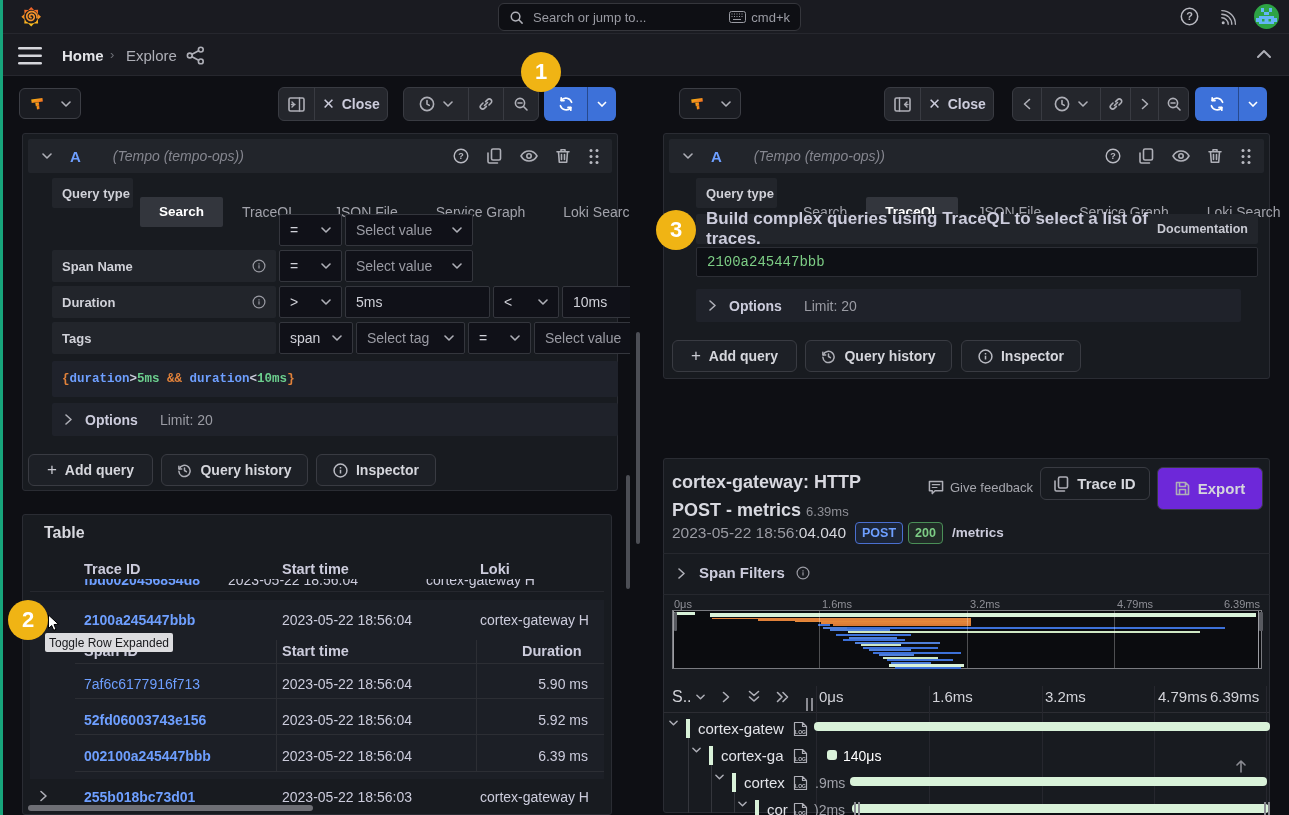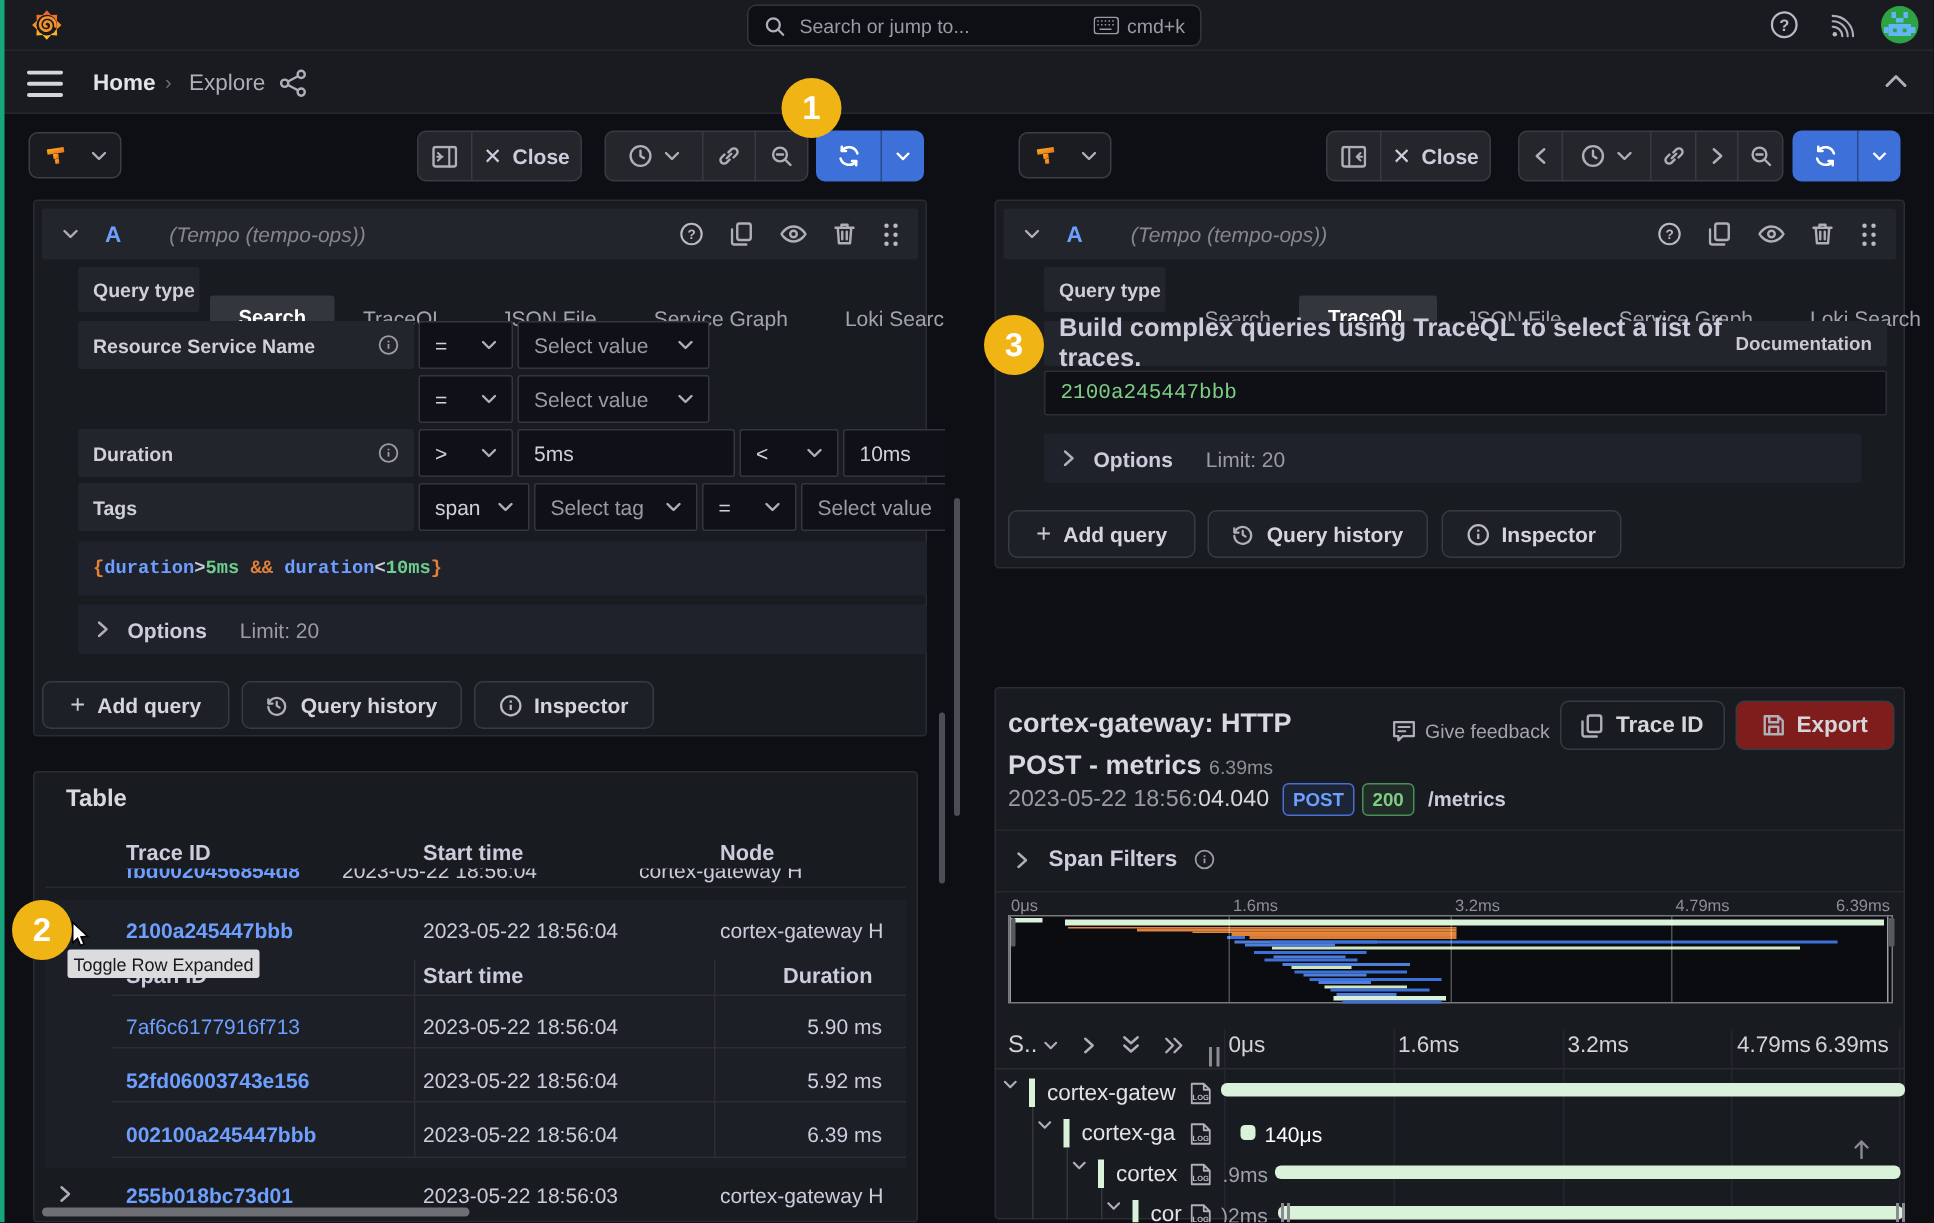--- a/index.html
+++ b/index.html
@@ -219,33 +219,33 @@
 
   <div class="abs lbl" style="left:52px;top:102px;width:81px;height:30px;">Query type</div>
   <div class="abs tabs" style="left:140px;top:102px;">
     <div class="on">Search</div>
     <div>TraceQL</div>
     <div>JSON File</div>
     <div>Service Graph</div>
     <div>Loki Search</div>
   </div>
 
-  <div class="abs lbl" style="left:52px;top:138px;width:224px;height:32px;">Resource Service Name<span style="margin-left:auto;">
+  <div class="abs sel" style="left:279px;top:138px;width:63px;height:32px;">=<svg class="caret ico" viewBox="0 0 10 6" style="margin-left:auto;">
+          <path d="M1 1l4 4 4-4"></path>
+        </svg></div>
+  <div class="abs sel" style="left:345px;top:138px;width:128px;height:32px;color:#9a9ba3;">Select value<svg class="caret ico" viewBox="0 0 10 6" style="margin-left:auto;">
+          <path d="M1 1l4 4 4-4"></path>
+        </svg></div>
+
+  <div class="abs lbl" style="left:52px;top:174px;width:224px;height:32px;">Span Name<span style="margin-left:auto;">
           <svg width="14" height="14" viewBox="0 0 14 14">
             <circle cx="7" cy="7" r="5.9" fill="none" stroke="#9a9ba3" stroke-width="1.2"></circle>
             <path d="M7 6.3v3.2M7 4.2v1.2" stroke="#9a9ba3" stroke-width="1.2"></path>
           </svg>
         </span></div>
-  <div class="abs sel" style="left:279px;top:138px;width:63px;height:32px;">=<svg class="caret ico" viewBox="0 0 10 6" style="margin-left:auto;">
-          <path d="M1 1l4 4 4-4"></path>
-        </svg></div>
-  <div class="abs sel" style="left:345px;top:138px;width:128px;height:32px;color:#9a9ba3;">Select value<svg class="caret ico" viewBox="0 0 10 6" style="margin-left:auto;">
-          <path d="M1 1l4 4 4-4"></path>
-        </svg></div>
-
   <div class="abs sel" style="left:279px;top:174px;width:63px;height:32px;">=<svg class="caret ico" viewBox="0 0 10 6" style="margin-left:auto;">
           <path d="M1 1l4 4 4-4"></path>
         </svg></div>
   <div class="abs sel" style="left:345px;top:174px;width:128px;height:32px;color:#9a9ba3;">Select value<svg class="caret ico" viewBox="0 0 10 6" style="margin-left:auto;">
           <path d="M1 1l4 4 4-4"></path>
         </svg></div>
 
   <div class="abs lbl" style="left:52px;top:210px;width:224px;height:32px;">Duration<span style="margin-left:auto;">
           <svg width="14" height="14" viewBox="0 0 14 14">
             <circle cx="7" cy="7" r="5.9" fill="none" stroke="#9a9ba3" stroke-width="1.2"></circle>
@@ -302,21 +302,21 @@
   <div class="abs" style="left:30px;top:503px;width:574px;height:12px;overflow:hidden;">
     <div style="position:absolute;top:-7px;display:flex;width:574px;">
       <span class="link" style="width:198px;padding-left:54px;font-weight:bold;">fbd0020456854d8</span>
       <span style="width:198px;">2023-05-22 18:56:04</span>
       <span style="width:178px;">cortex-gateway H</span>
     </div>
   </div>
 
   <div class="abs" style="left:84px;top:485px;font-weight:bold;font-size:14.5px;">Trace ID</div>
   <div class="abs" style="left:282px;top:485px;font-weight:bold;font-size:14.5px;">Start time</div>
-  <div class="abs" style="left:480px;top:485px;font-weight:bold;font-size:14.5px;">Node</div>
+  <div class="abs" style="left:480px;top:485px;font-weight:bold;font-size:14.5px;">Loki</div>
   <div class="abs" style="left:30px;top:515px;width:574px;height:1px;background:#26282e;"></div>
 
   <div class="abs" style="left:30px;top:524px;width:574px;height:179px;background:#1c1f26;"></div>
   <div class="abs" style="left:38px;top:537px;">
         <svg width="11" height="12" viewBox="0 0 8 12" class="ico">
           <path d="M1.5 1.5l5 4.5-5 4.5"></path>
         </svg>
       </div>
   <div class="abs link" style="left:84px;top:536px;font-weight:bold;">2100a245447bbb</div>
   <div class="abs" style="left:282px;top:536px;">2023-05-22 18:56:04</div>
@@ -512,21 +512,21 @@
     <svg width="16" height="15" viewBox="0 0 17 16" class="ico" style="margin-right:6px;">
           <path d="M1.5 1.5h14v10h-8l-3 3v-3h-3z"></path>
           <path d="M4.5 5h8M4.5 8h5" stroke-width="1.3"></path>
         </svg>Give feedback
   </div>
   <div class="btn abs" style="left:394px;top:391px;width:110px;height:33px;font-weight:bold;background:#181b20;font-size:15px;">
     <svg width="15" height="16" viewBox="0 0 15 16" class="ico" style="margin-right:8px;">
           <rect x="4.5" y="1" width="9" height="11" rx="1.5"></rect>
           <path d="M10.5 15H2.5A1.5 1.5 0 0 1 1 13.5V5"></path>
         </svg>Trace ID</div>
-  <div class="btn abs" style="left:511px;top:391px;width:106px;height:33px;font-weight:bold;background:#7f1d1d;font-size:15px;">
+  <div class="btn abs" style="left:511px;top:391px;width:106px;height:43px;font-weight:bold;background:#6d28d9;font-size:15px;">
     <svg width="15" height="15" viewBox="0 0 15 15" class="ico" style="margin-right:8px;">
           <path d="M1.5 1.5h9l3 3v9h-12zM4.5 1.5v4h6v-4M4.5 13.5v-5h6v5"></path>
         </svg>Export</div>
   <div class="abs" style="left:26px;top:448px;font-size:15.5px;"><span style="color:#9a9ba3;">2023-05-22 18:56:</span><span style="color:#d5d6dc;">04.040</span></div>
   <div class="abs" style="left:209px;top:446px;height:22px;border:1px solid #4a6fd0;background:rgba(61,113,217,0.12);border-radius:4px;display:flex;align-items:center;padding:0 6px;color:#6e9fff;font-weight:bold;font-size:12.5px;">POST</div>
   <div class="abs" style="left:262px;top:446px;height:22px;border:1px solid #4a8f57;background:rgba(115,191,105,0.1);border-radius:4px;display:flex;align-items:center;padding:0 6px;color:#7dcd85;font-weight:bold;font-size:12.5px;">200</div>
   <div class="abs" style="left:306px;top:449px;font-weight:bold;font-size:13.5px;">/metrics</div>
 
   <div class="abs" style="left:17px;top:477px;width:607px;height:1px;background:#26282e;"></div>
   <div class="abs" style="left:32px;top:492px;">

